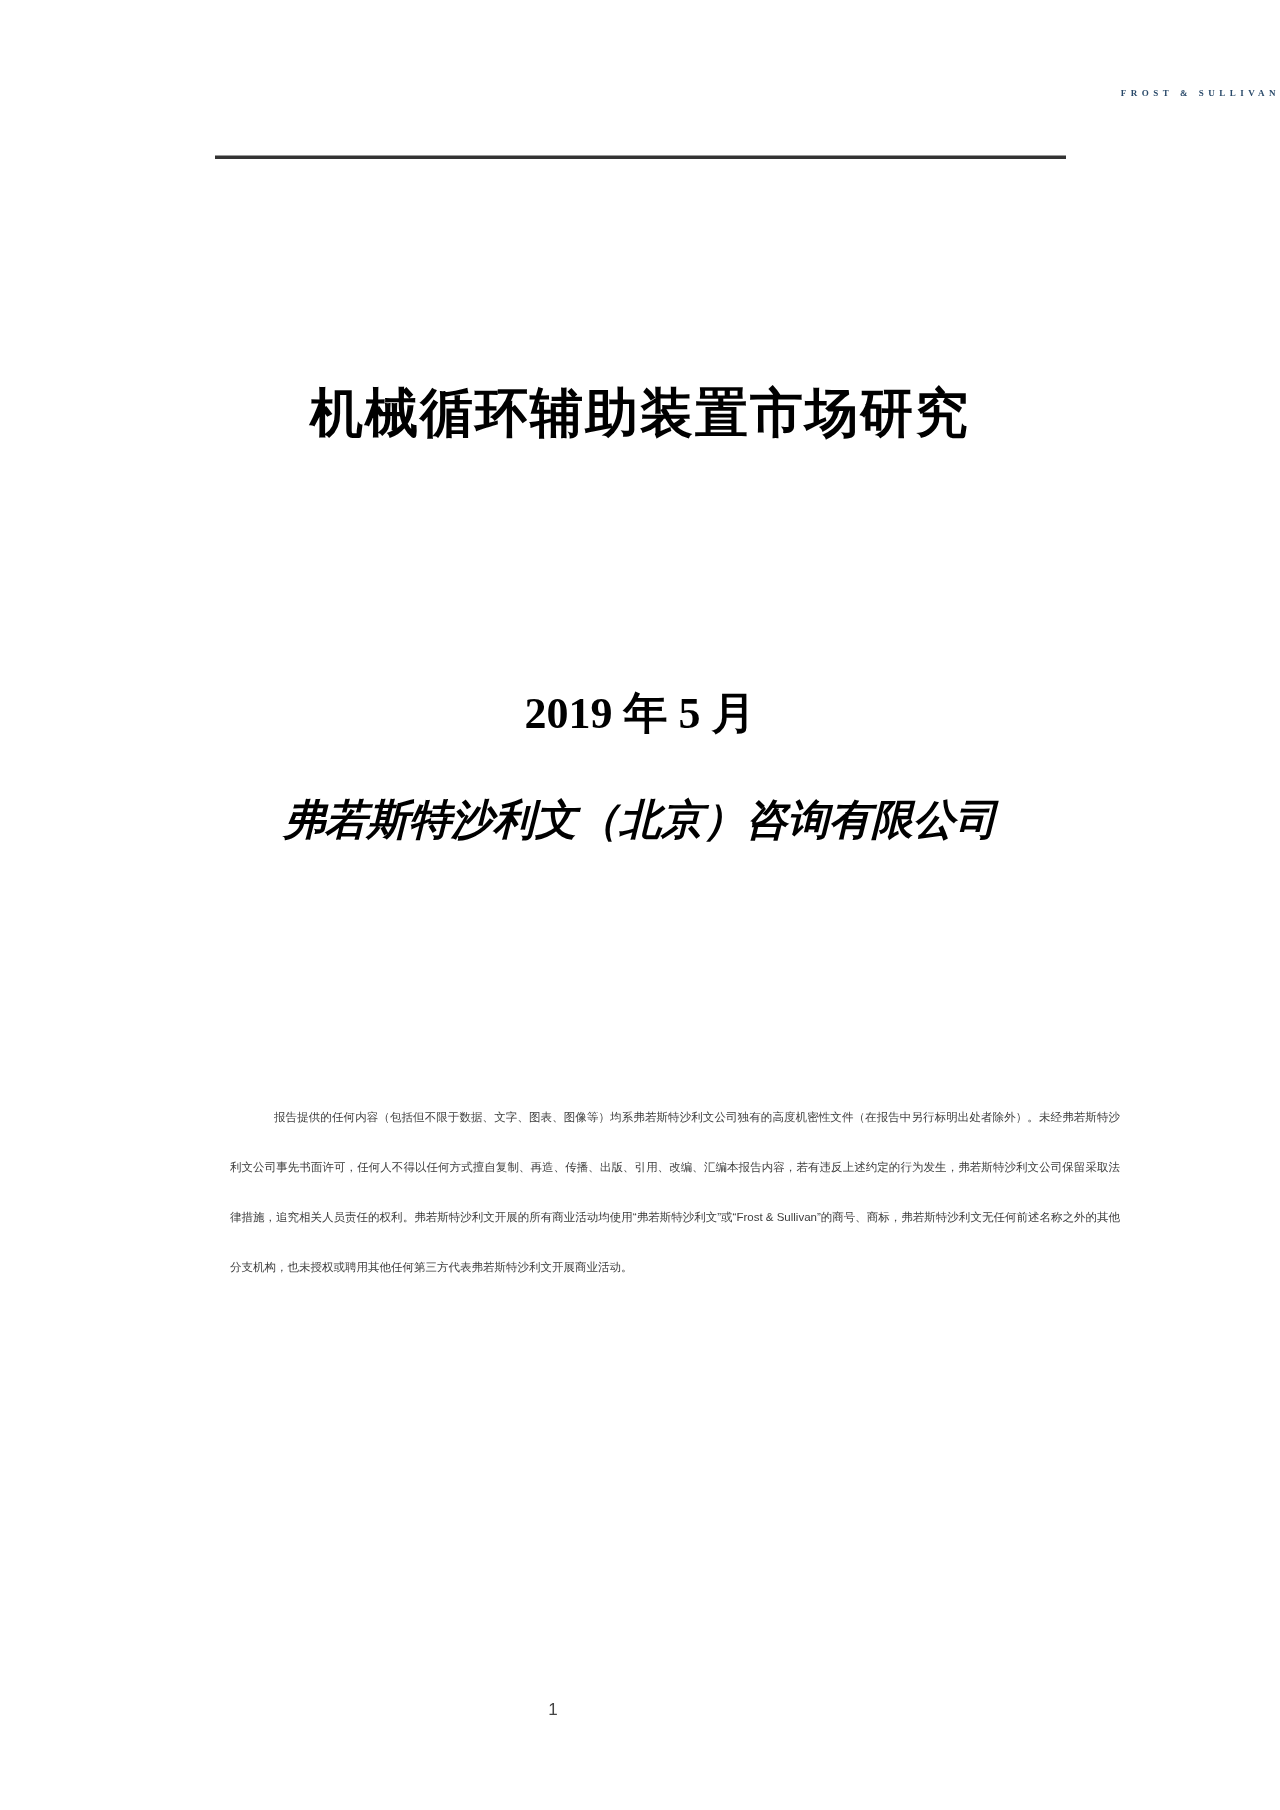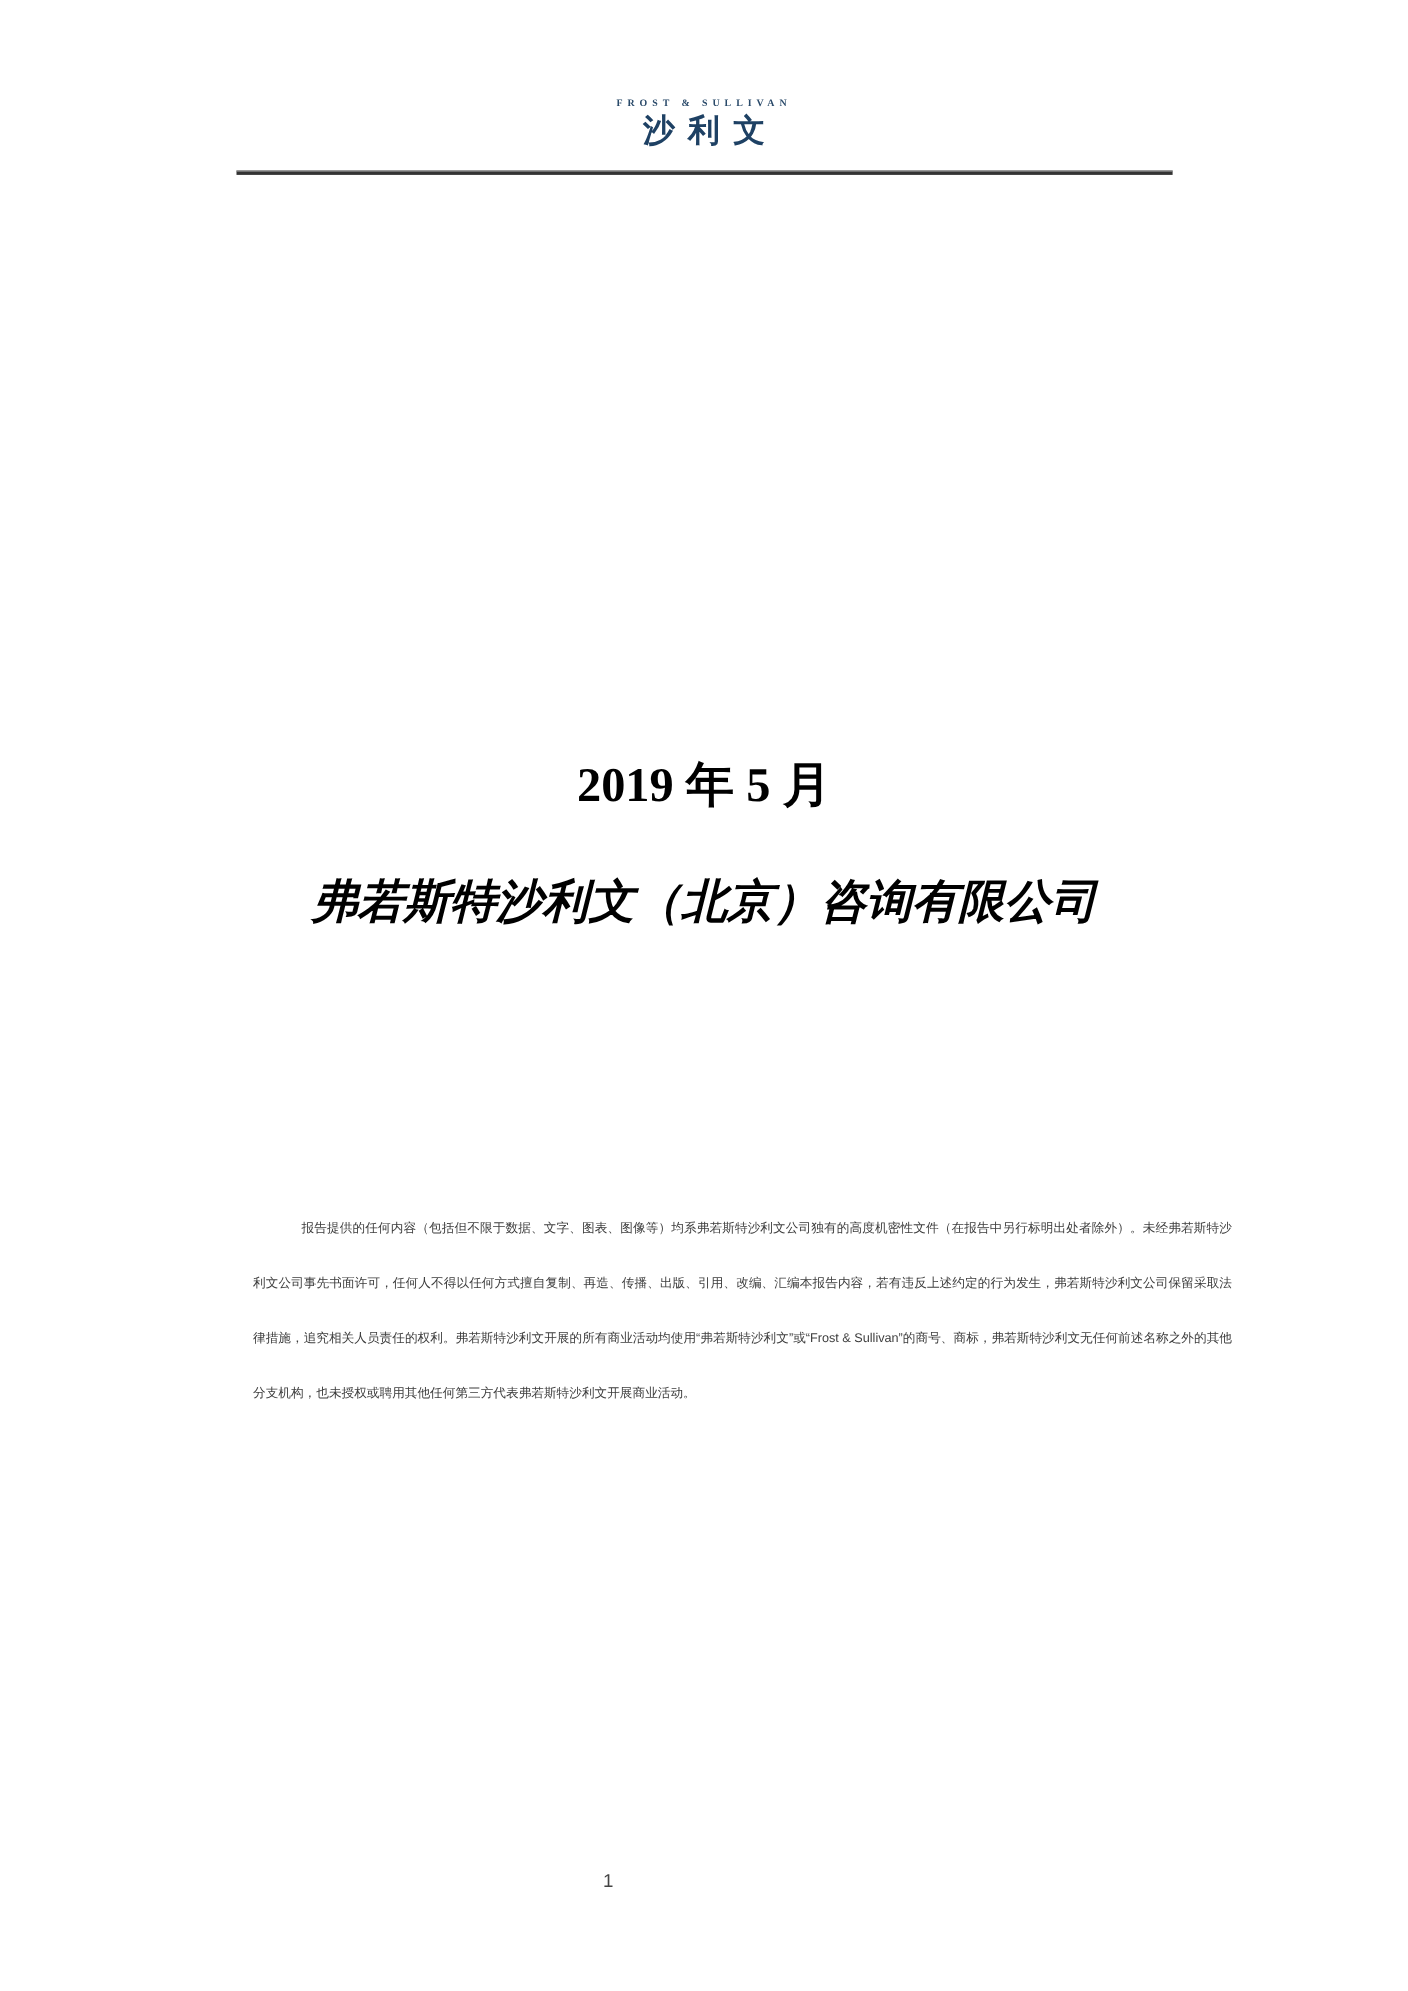--- a/index.html
+++ b/index.html
@@ -16,21 +16,21 @@
     font-family: "Liberation Serif", "DejaVu Serif", serif;
     color: #111111;
   }
 
   
   .logo {
     position: absolute;
     top: 88px;
     left: 0;
     width: 100%;
-    text-align: center;
+    text-align: right;
   }
   .logo-en {
     font-family: "Liberation Serif", "DejaVu Serif", serif;
     font-size: 9px;
     font-weight: bold;
     letter-spacing: 4.5px;
     color: #2a4a6a;
   }
   .logo-cn {
     margin-top: 1px;
@@ -116,25 +116,25 @@
     color: #444444;
   }
 </style>
 </head>
 <body>
 
 <div class="page">
 
   <div class="logo">
     <div class="logo-en">FROST &amp; SULLIVAN</div>
-    <div class="logo-cn">沙利文</div>
   </div>
 
   <div class="rule"></div>
 
+  <h1 class="title">机械循环辅助装置市场研究</h1>
 
   <div class="date">2019 年 5 月</div>
 
   <div class="company l1">弗若斯特沙利文（北京）咨询有限公司</div>
 
 
   <p class="disclaimer">报告提供的任何内容（包括但不限于数据、文字、图表、图像等）均系弗若斯特沙利文公司独有的高度机密性文件（在报告中另行标明出处者除外）。未经弗若斯特沙利文公司事先书面许可，任何人不得以任何方式擅自复制、再造、传播、出版、引用、改编、汇编本报告内容，若有违反上述约定的行为发生，弗若斯特沙利文公司保留采取法律措施，追究相关人员责任的权利。弗若斯特沙利文开展的所有商业活动均使用“弗若斯特沙利文”或“Frost &amp; Sullivan”的商号、商标，弗若斯特沙利文无任何前述名称之外的其他分支机构，也未授权或聘用其他任何第三方代表弗若斯特沙利文开展商业活动。</p>
 
   <div class="page-number">1</div>
 

